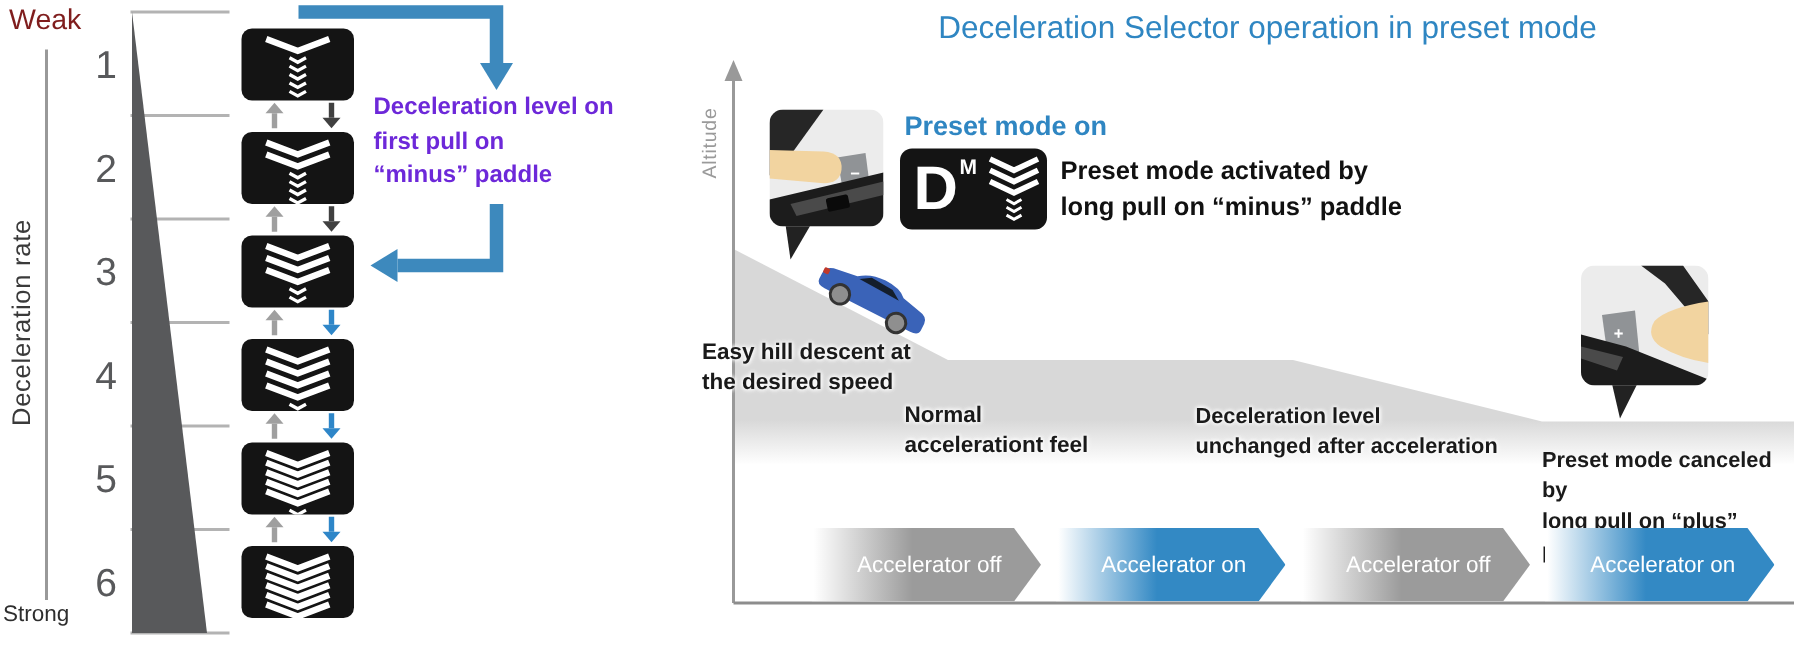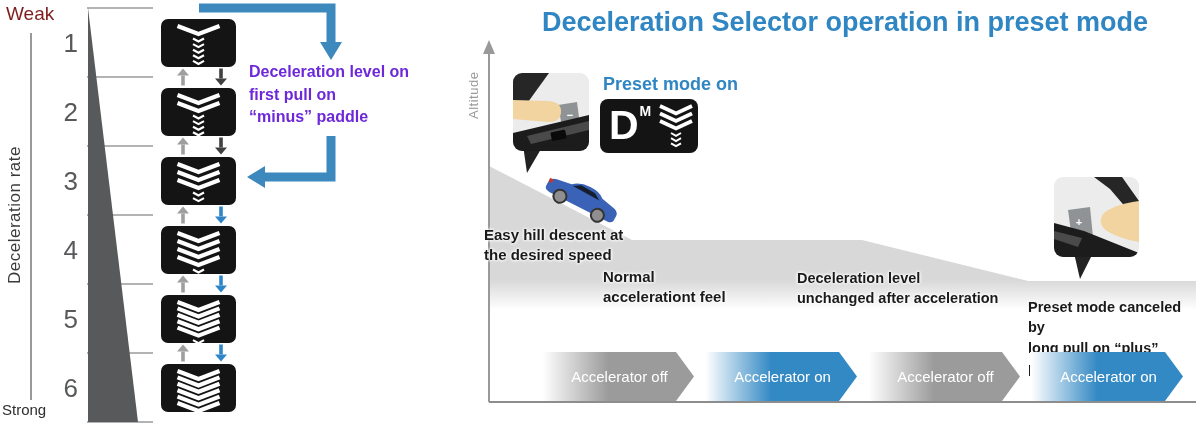--- a/index.html
+++ b/index.html
@@ -9,31 +9,31 @@
   .ml{white-space:pre-line;}
   
   .weak{left:6px;top:3px;font-size:19px;color:#7f1d1d;}
   .strong{left:2px;top:401px;font-size:15px;color:#2e2e2e;}
   .decel-rate{left:0px;top:85px;height:260px;width:30px;display:flex;align-items:center;justify-content:center;
               writing-mode:vertical-rl;transform:rotate(180deg);font-size:17px;color:#3a3a3a;letter-spacing:.5px;}
   .lvl-num{position:absolute;left:44px;width:34px;text-align:right;font-size:26px;color:#58595b;line-height:30px;}
   .lvl-box{position:absolute;left:161px;width:75px;height:48px;background:#141414;border-radius:7px;}
   .first-pull-note{left:249px;top:61px;width:200px;font-size:16px;font-weight:bold;line-height:1.42;color:#6d28d9;}
   
-  .title{left:490px;top:7px;width:710px;text-align:center;font-size:27px;font-weight:bold;}
+  .title{left:490px;top:7px;width:710px;text-align:center;font-size:21px;font-weight:normal;}
   .altitude{left:462px;top:52px;height:86px;width:22px;display:flex;align-items:center;justify-content:center;
             writing-mode:vertical-rl;transform:rotate(180deg);font-size:13px;color:#9a9a9a;letter-spacing:.5px;}
   .preset-on{left:603px;top:74px;font-size:18px;font-weight:bold;}
   .dm-icon{left:600px;top:99px;width:98px;height:54px;background:#141414;border-radius:8px;
            display:flex;align-items:flex-start;padding-left:9px;box-sizing:border-box;}
   .dm-letter{font-size:41px;font-weight:bold;color:#fff;line-height:52px;}
   .dm-sup{font-size:14px;font-weight:bold;color:#fff;line-height:14px;margin-top:5px;margin-left:1px;}
   .preset-activated{left:707px;top:102px;font-size:17px;font-weight:bold;line-height:1.4;color:#111;}
   .halo{text-shadow:0 0 3px #fff,0 0 3px #fff,0 0 4px #fff;}
-  .easy-hill{left:484px;top:225px;font-size:15px;font-weight:bold;line-height:1.35;}
+  .easy-hill{left:468px;top:225px;font-size:15px;font-weight:bold;line-height:1.35;}
   .normal-accel{left:603px;top:246px;font-size:15px;font-weight:bold;line-height:1.35;margin-top:21px;}
   .decel-unchanged{left:797px;top:269px;font-size:14.5px;font-weight:bold;line-height:1.35;}
   .paddle-not-required{left:797px;top:303px;font-size:13.5px;color:#6e6e6e;}
   .preset-canceled{left:1028px;top:297px;font-size:14.5px;font-weight:bold;line-height:1.4;}
   .banner{position:absolute;top:352px;width:153px;height:49px;display:flex;align-items:center;justify-content:center;
           padding:0 20px 0 24px;box-sizing:border-box;color:#fff;font-size:15px;white-space:nowrap;
           clip-path:polygon(0 0,calc(100% - 18px) 0,100% 50%,calc(100% - 18px) 100%,0 100%);}
   svg.bg{position:absolute;left:0;top:0;}
 </style>
 </head>
@@ -212,20 +212,22 @@
     <svg id="dm-chevrons" width="40" height="50" viewBox="0 0 40 50" style="margin-left:6px;margin-top:2px;">
         <polyline points="3,5 19,12.5 35,5" fill="none" stroke="#fff" stroke-width="3.8"></polyline>
         <polyline points="3,12.5 19,20 35,12.5" fill="none" stroke="#fff" stroke-width="3.8"></polyline>
         <polyline points="3,20 19,27.5 35,20" fill="none" stroke="#fff" stroke-width="3.8"></polyline>
         <polyline points="14,32 19,34.8 24,32" fill="none" stroke="#fff" stroke-width="2"></polyline>
         <polyline points="14,37.2 19,40 24,37.2" fill="none" stroke="#fff" stroke-width="2"></polyline>
         <polyline points="14,42.400000000000006 19,45.2 24,42.400000000000006" fill="none" stroke="#fff" stroke-width="2"></polyline>
       </svg>
   </div>
 
+  <div class="abs preset-activated ml">Preset mode activated by
+long pull on “minus” paddle</div>
   <div class="abs easy-hill ml halo">Easy hill descent at
 the desired speed</div>
   <div class="abs normal-accel ml halo">Normal
 accelerationt feel</div>
   <div class="abs decel-unchanged ml halo">Deceleration level
 unchanged after acceleration</div>
   <div class="abs preset-canceled ml">Preset mode canceled by
 long pull on “plus” paddle</div>
 
   <div id="banners">

